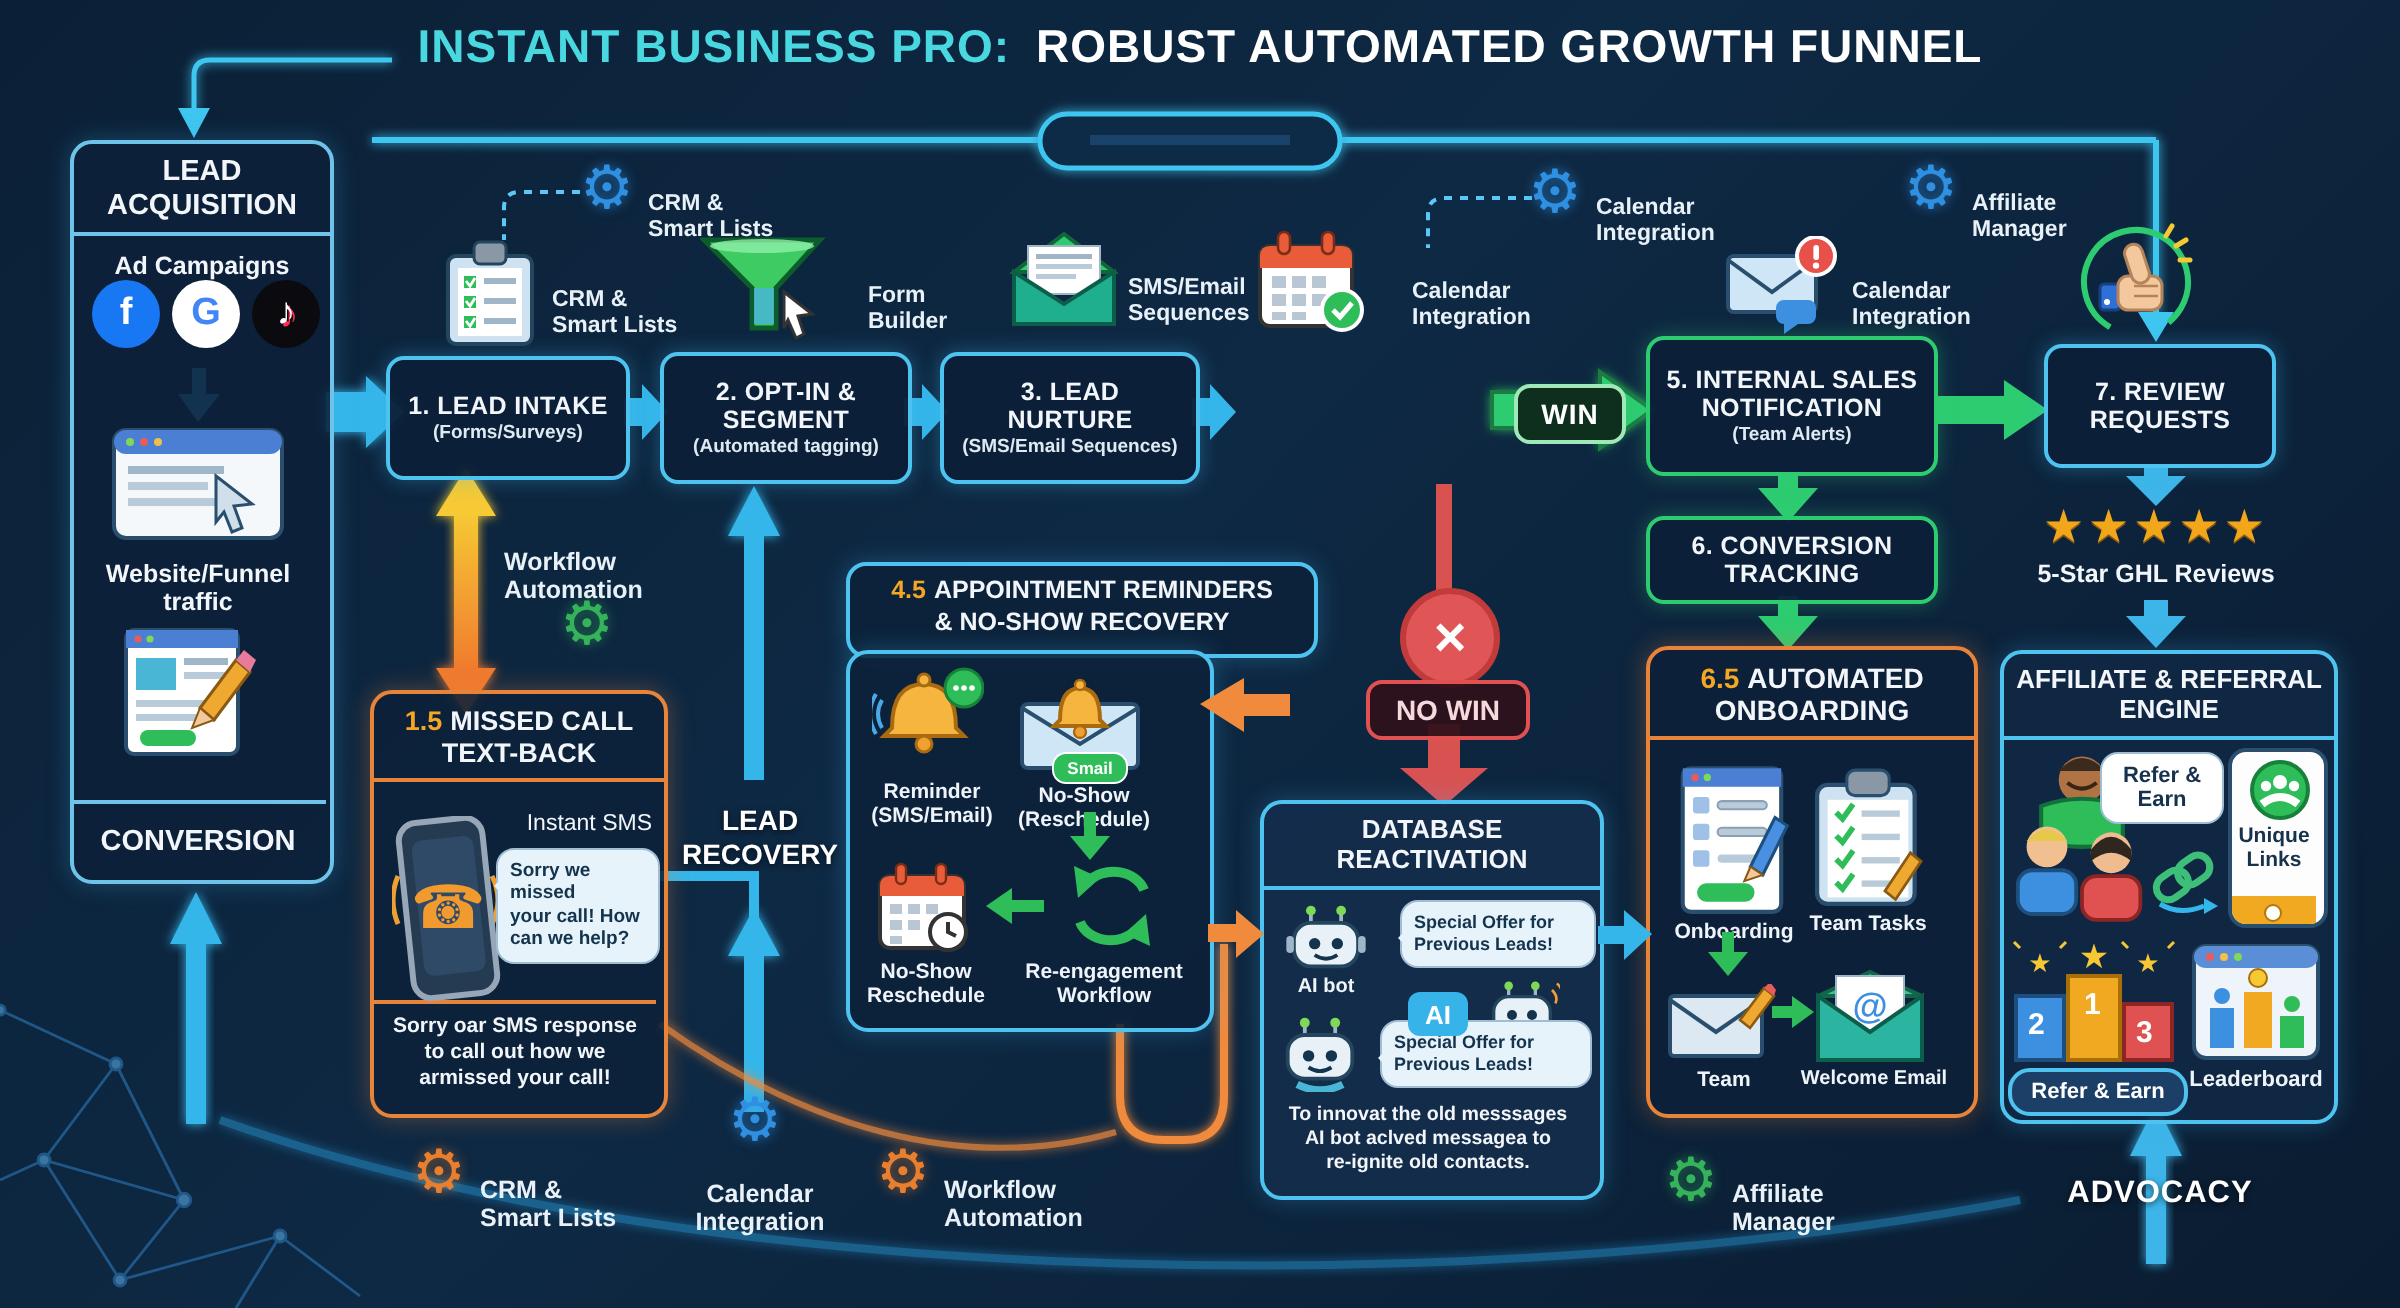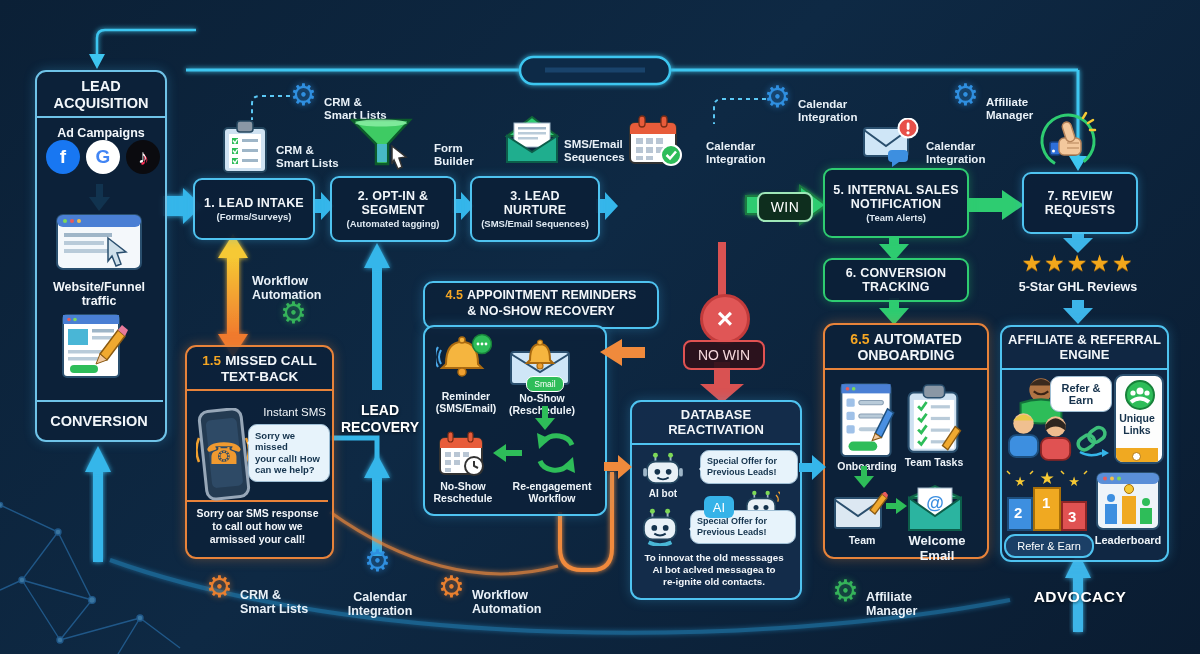--- a/index.html
+++ b/index.html
@@ -34,21 +34,21 @@
   .bubble{position:absolute;background:#e7f3fb;color:#14334d;border-radius:9px;
     font-size:9.5px;font-weight:700;line-height:1.2;padding:5px 6px;z-index:3;
     white-space:pre-line;border:1px solid #9fbed4;}
   .bubble:after{content:"";position:absolute;left:-8px;top:12px;border:6px solid transparent;
     border-right-color:#e7f3fb;}
   .lbl{position:absolute;font-size:10.5px;font-weight:700;color:#eef4f9;
     line-height:1.15;text-align:center;white-space:pre-line;z-index:3;}
   .social{position:absolute;width:34px;height:34px;border-radius:50%;display:flex;
     align-items:center;justify-content:center;font-weight:800;font-size:19px;z-index:3;}
   .badge-pill{position:absolute;z-index:4;display:flex;align-items:center;justify-content:center;
-    font-weight:400;border-radius:8px;}
+    font-weight:700;border-radius:8px;}
   .big-label{position:absolute;font-weight:800;color:#fff;z-index:3;white-space:pre-line;
     text-align:center;text-shadow:0 1px 3px rgba(0,0,0,.6);}
 </style>
 </head>
 <body>
 
 <div id="canvas">
 
   <svg class="abs" width="1200" height="654" style="left:0;top:0;z-index:1">
     <defs>
@@ -136,20 +136,24 @@
     <polygon points="1065,578 1091,578 1078,552" fill="#3db5e8" filter="url(#glow)"></polygon>
 
     <rect x="96" y="184" width="7" height="14" fill="#35b6ea"></rect>
     <polygon points="89,197 110,197 99,211" fill="#35b6ea"></polygon>
 
     <path d="M 560,512 V 548 Q 560,570 582,570 H 592 Q 612,570 612,548 V 472" stroke="#f08a3c" stroke-width="4" fill="none" filter="url(#glow)"></path>
     <path d="M 330,512 C 400,562 480,588 558,566" stroke="#f08a3c" stroke-width="3" opacity=".75" fill="none" filter="url(#glow)"></path>
     <path d="M 644,352 V 399" stroke="#f08a3c" stroke-width="4" fill="none" filter="url(#glow)"></path>
   </svg>
 
+  <div class="abs ctr" style="left:0;top:10;top:10px;width:1200px;font-size:23px;font-weight:800;letter-spacing:.5px;z-index:3">
+    <span style="color:#49d7e0">INSTANT BUSINESS PRO:</span>
+    <span style="color:#ffffff;margin-left:6px">ROBUST AUTOMATED GROWTH FUNNEL</span>
+  </div>
 
   <div class="panel" style="left:35px;top:70px;width:128px;height:368px;border-color:#6fc3e8">
     <div class="panel-hd pre" style="border-color:#6fc3e8;font-size:14.5px">LEAD
 ACQUISITION</div>
     <div class="abs ctr" style="left:0;top:54px;width:128px;font-size:12.5px;font-weight:700">Ad Campaigns</div>
   </div>
   <div class="social" style="left:46px;top:140px;background:#1877f2;color:#fff">
       <span>f</span>
     </div>
   <div class="social" style="left:86px;top:140px;background:#ffffff;color:#4285F4">
@@ -510,21 +514,21 @@
     <polygon points="36,18 48,2 53,6 41,22" fill="#f0a930" stroke="#8a5a12" stroke-width="1.3"></polygon>
     <polygon points="48,2 51,-1 54,3 53,6" fill="#e85c5c"></polygon>
   </svg>
   <svg class="abs" style="left:906px;top:484px;z-index:3" width="58" height="48" viewBox="0 0 56 48">
     <polygon points="2,14 28,2 54,14" fill="#3dbf8f" stroke="#116648" stroke-width="2"></polygon>
     <rect x="11" y="4" width="34" height="28" fill="#ffffff" stroke="#9fb6c8"></rect>
     <text x="28" y="25" text-anchor="middle" font-size="18" font-weight="bold" fill="#3d8fe0">@</text>
     <polygon points="2,14 2,46 54,46 54,14 28,32" fill="#2bb4a0" stroke="#0c5e4a" stroke-width="2"></polygon>
   </svg>
   <div class="lbl" style="left:838px;top:534px;width:48px;font-size:10.5px">Team</div>
-  <div class="lbl" style="left:896px;top:534px;width:82px;font-size:13px">Welcome Email</div>
+  <div class="lbl" style="left:896px;top:534px;width:82px;font-size:10px">Welcome Email</div>
 
   <span class="gear greeng" style="left:832px;top:576px">⚙</span>
   <div class="tool-label pre" style="left:866px;top:578px;font-size:12.5px">Affiliate
 Manager</div>
 
   <div class="panel" style="left:1000px;top:325px;width:165px;height:233px;background:rgba(17,40,68,.92)">
     <div class="panel-hd pre" style="font-size:13px">AFFILIATE &amp;
 REFERRAL ENGINE</div>
   </div>
   <svg class="abs" style="left:1006px;top:376px;z-index:3" width="70" height="92" viewBox="0 0 48 62">

